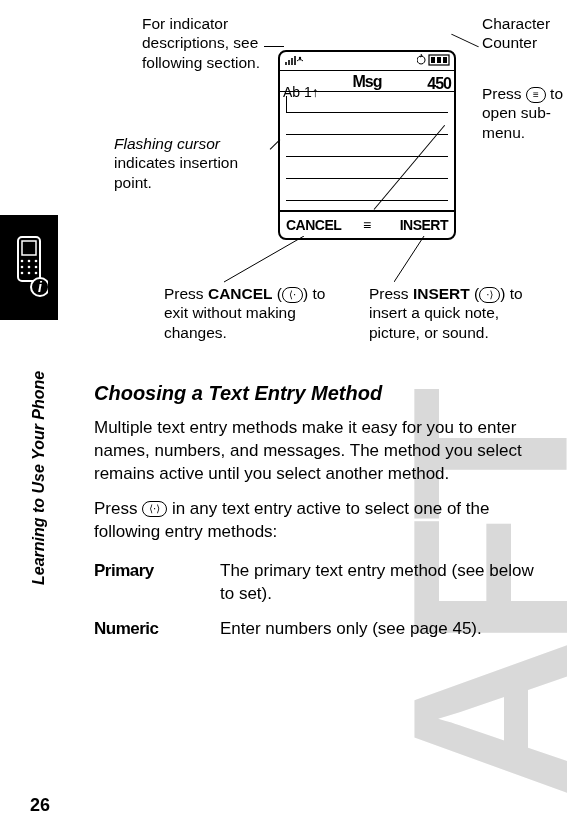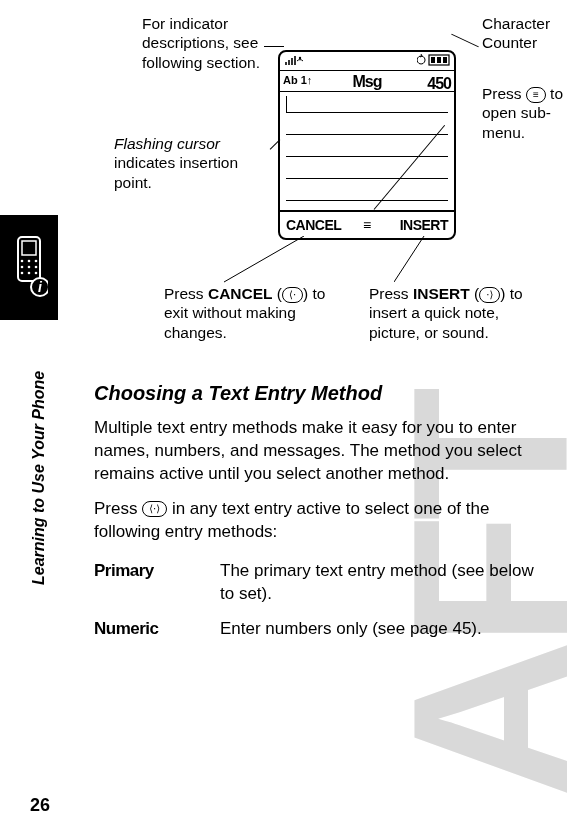--- a/index.html
+++ b/index.html
@@ -11,21 +11,21 @@
   .page-number{position:absolute;left:30px;top:795px;font-size:18px;font-weight:bold}
   .body{position:absolute;left:94px;top:10px;right:20px;font-size:17px;line-height:1.35;z-index:2}
   .intro{margin:0 0 8px 0}
   .italic{font-style:italic}
   .diagram{position:relative;height:350px;margin-top:4px}
   .phone-screen{position:absolute;left:184px;top:36px;width:174px;height:186px;border:2px solid #000;border-radius:8px}
   .status-row{height:18px;border-bottom:1px solid #000;position:relative}
   .status-row .sig{position:absolute;left:4px;top:3px;font-size:10px}
   .status-row .batt{position:absolute;right:3px;top:2px;font-size:9px;font-weight:bold;letter-spacing:-1px}
   .header-row{height:20px;border-bottom:1px solid #000;position:relative;font-family:Arial,sans-serif}
-  .header-row .left{position:absolute;left:3px;top:2px;font-size:11px;font-weight:bold}
+  .header-row .left{position:absolute;left:3px;top:12px;font-size:14px;font-weight:normal}
   .header-row .center{position:absolute;left:0;right:0;text-align:center;top:0;font-size:16px;font-weight:900;letter-spacing:-1px}
   .header-row .right{position:absolute;right:3px;top:2px;font-size:16px;font-weight:900;letter-spacing:-1px}
   .msg-body{height:118px;position:relative}
   .msg-body .line{position:absolute;left:6px;right:6px;border-bottom:1px solid #000}
   .msg-body .line.l1{top:20px}
   .msg-body .line.l2{top:42px}
   .msg-body .line.l3{top:64px}
   .msg-body .line.l4{top:86px}
   .msg-body .line.l5{top:108px}
   .msg-body .cursor{position:absolute;left:6px;top:4px;width:1px;height:16px;border-left:1.5px solid #000}

